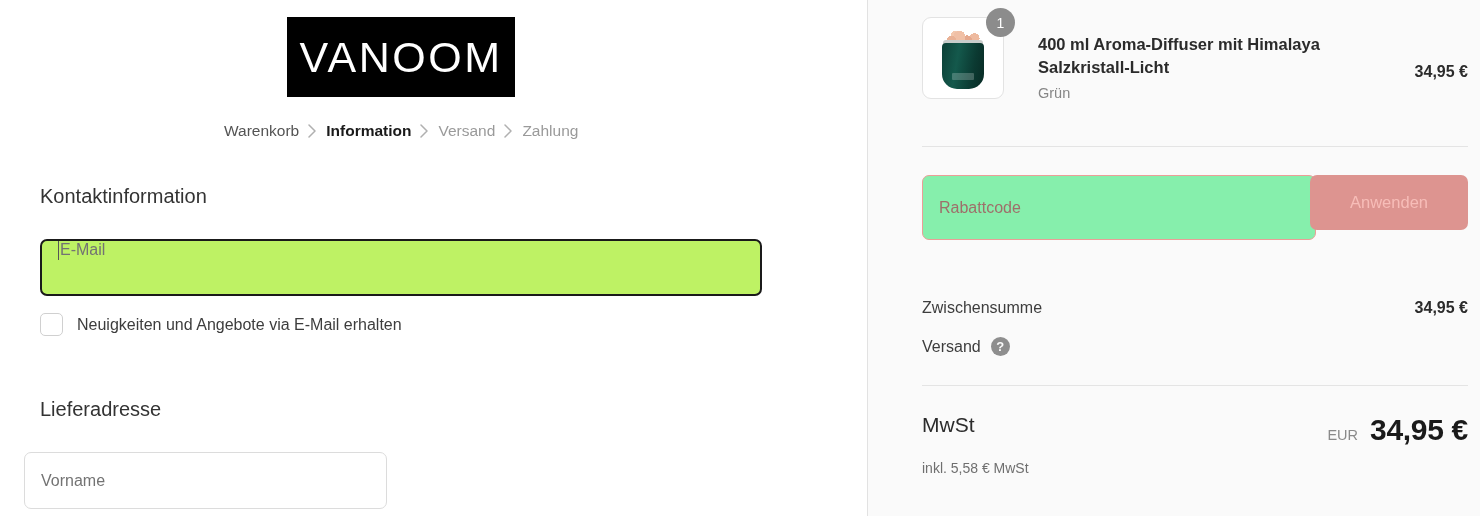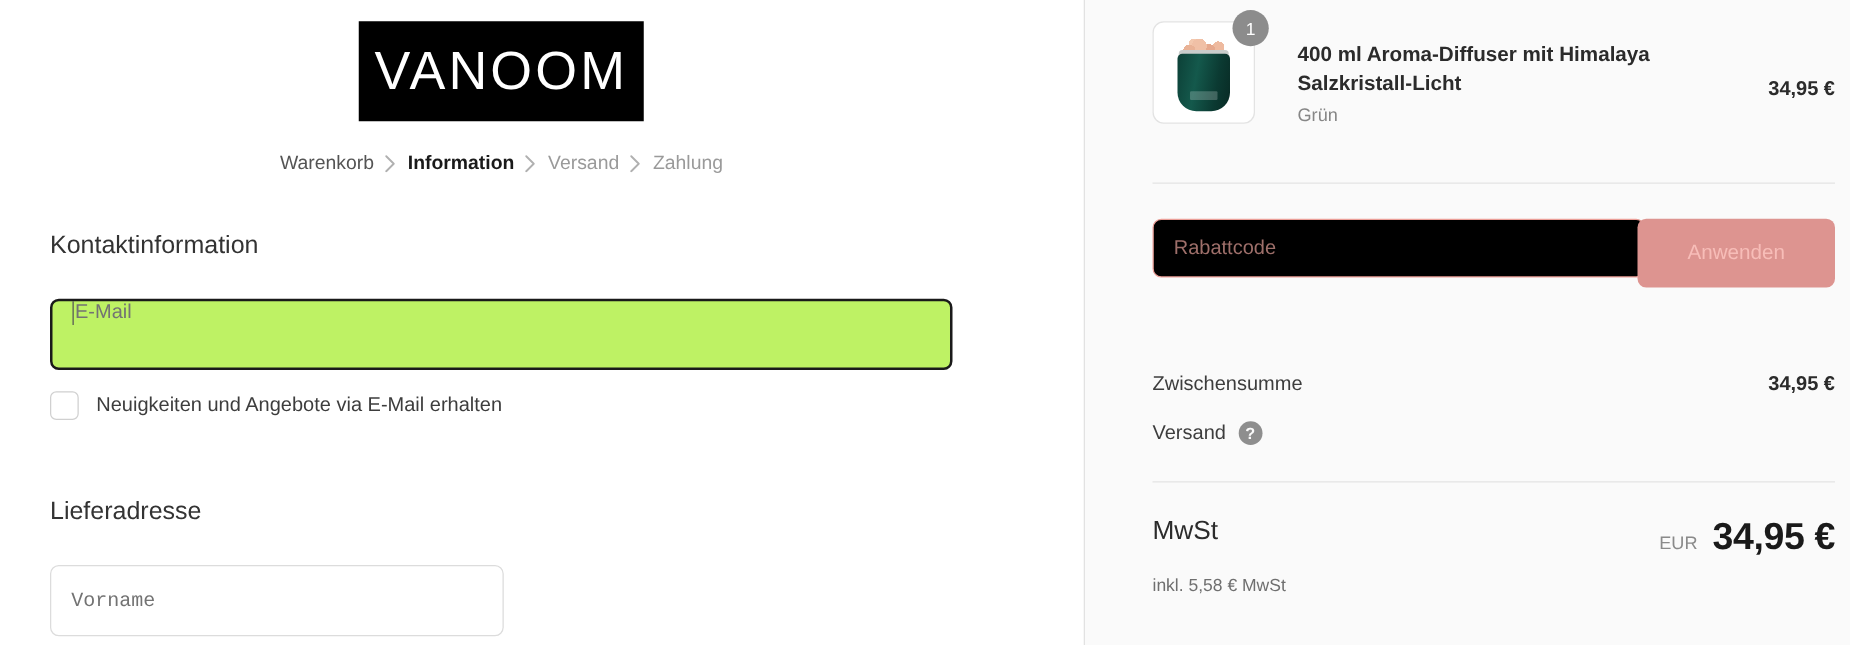--- a/index.html
+++ b/index.html
@@ -91,24 +91,23 @@
     flex: 0 0 23px;
   }
   .checkbox-label {
     margin-left: 14px;
     font-size: 16px;
     color: #3d3d3d;
   }
 
   .name-row {
     position: absolute;
-    left: 40px; top: 452px;
+    left: 24px; top: 452px;
     display: flex;
     gap: 7px;
-    font-family: Liberation Mono, monospace;
   }
   .text-input {
     width: 363px; height: 57px;
     border: 1px solid #dcdcdc;
     border-radius: 7px;
     background: #ffffff;
     display: flex; align-items: center;
     padding-left: 16px;
   }
 
@@ -215,22 +214,22 @@
   #divider-2 { top: 385px; }
 
   .discount-row {
     position: absolute;
     left: 54px; top: 175px;
     width: 546px; height: 55px;
     display: flex;
   }
   .discount-input {
     flex: 1 1 auto;
-    height: 47px;
-    background: #000000;
+    height: 65px;
+    background: #86efac;
     border: 1px solid #eb9e97;
     border-radius: 7px;
     display: flex; align-items: center;
     padding-left: 16px;
   }
   .discount-input .ph { color: #9e6f6a; font-size: 16px; }
   .apply-btn {
     flex: 0 0 158px;
     height: 55px;
     margin-left: -6px;

